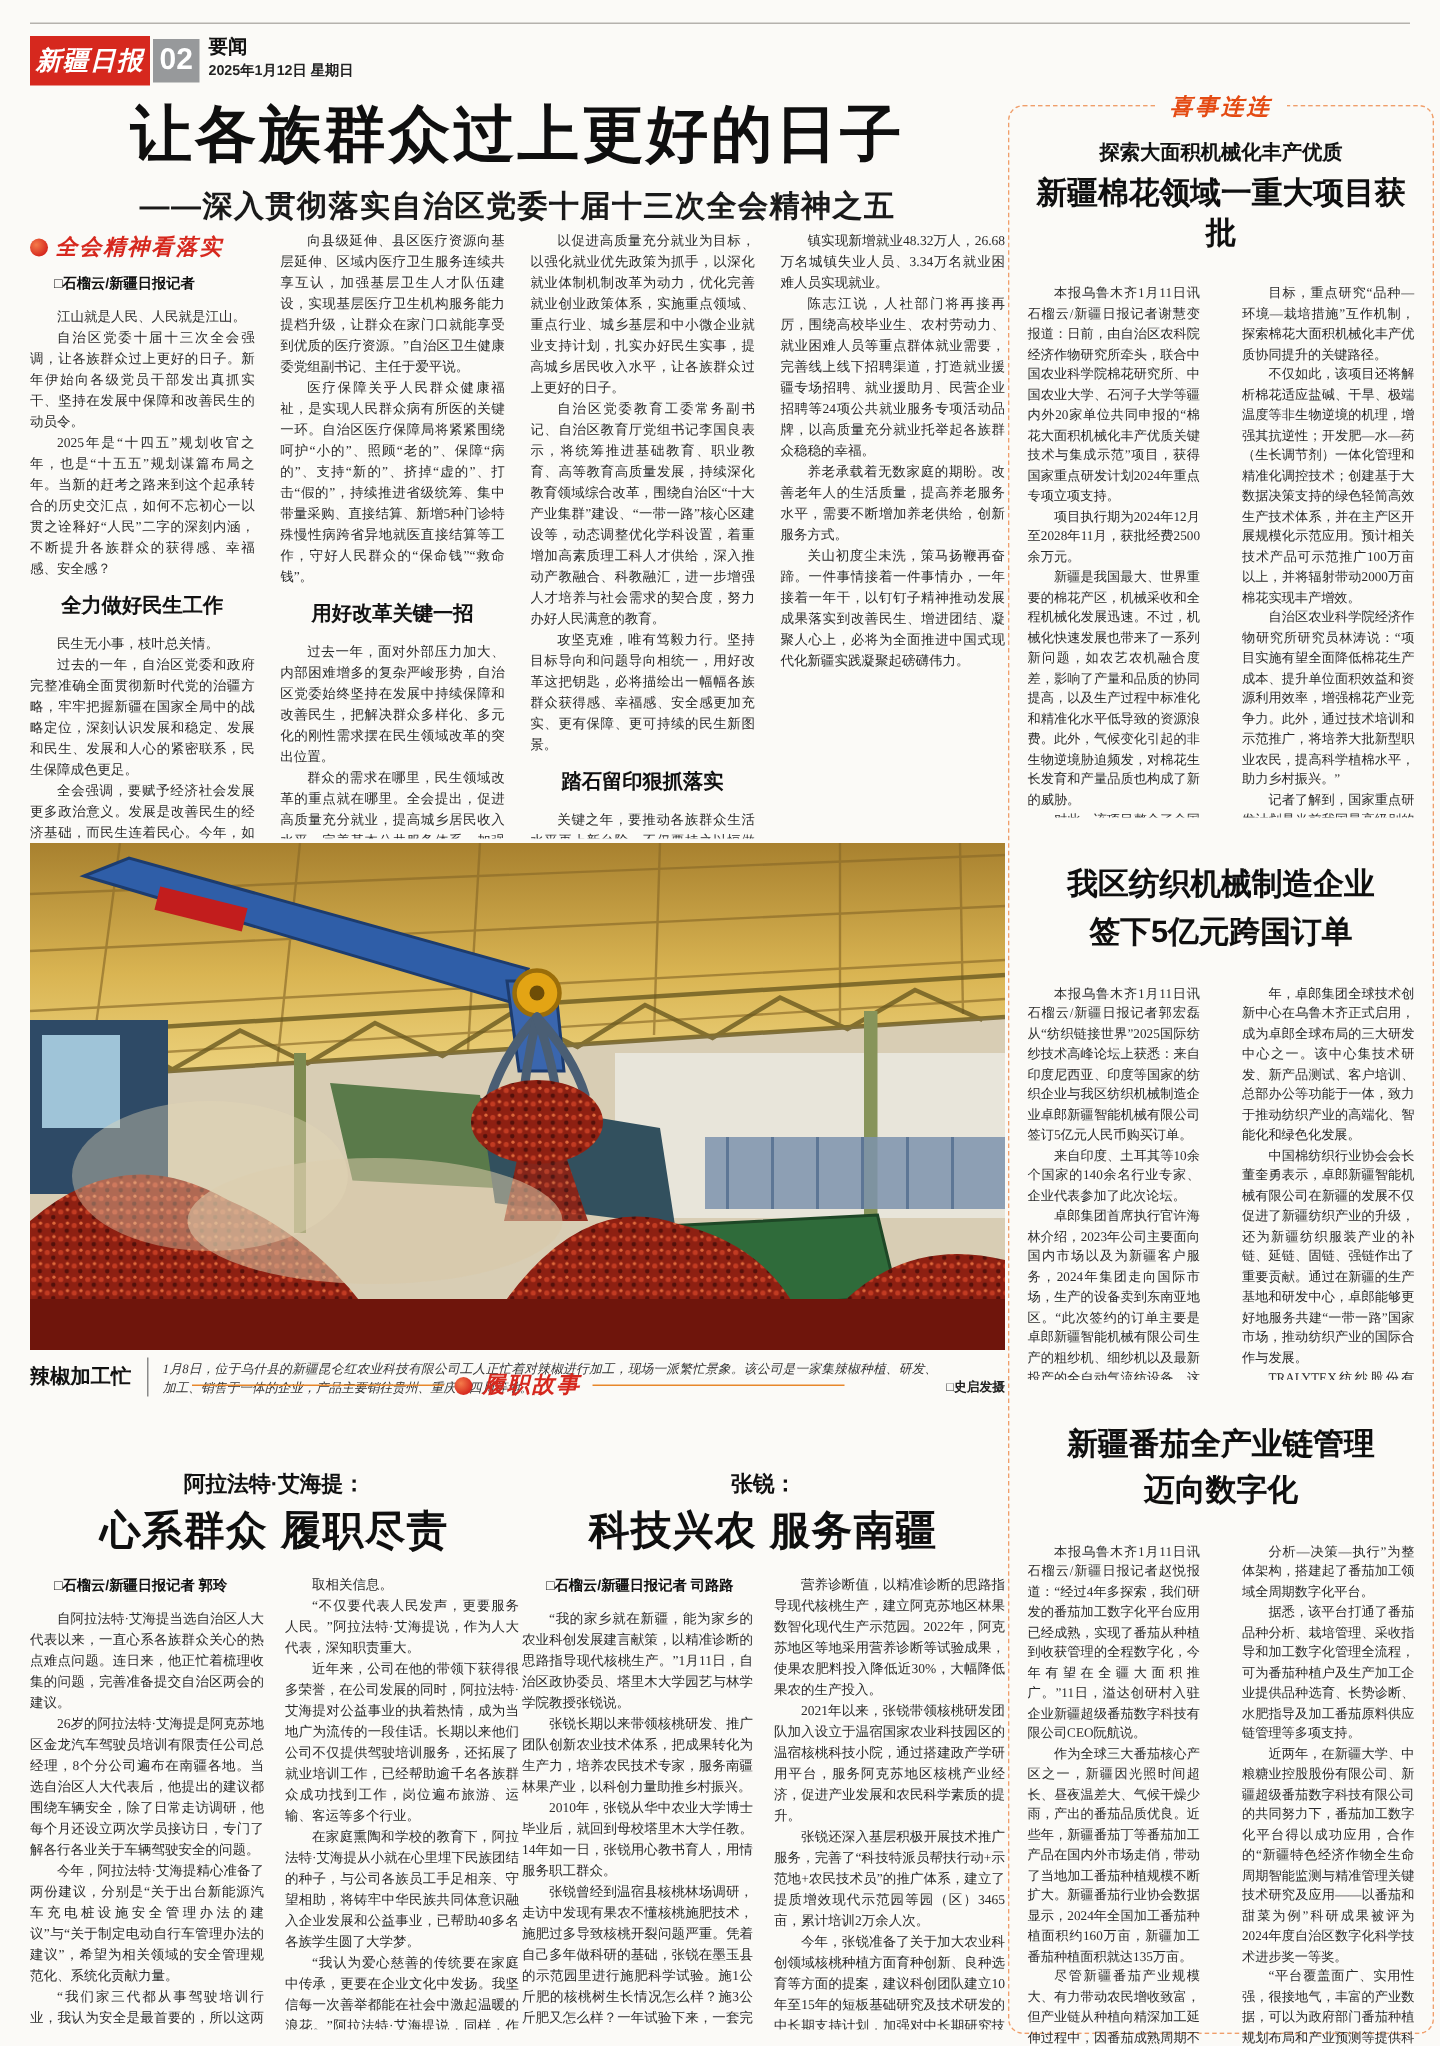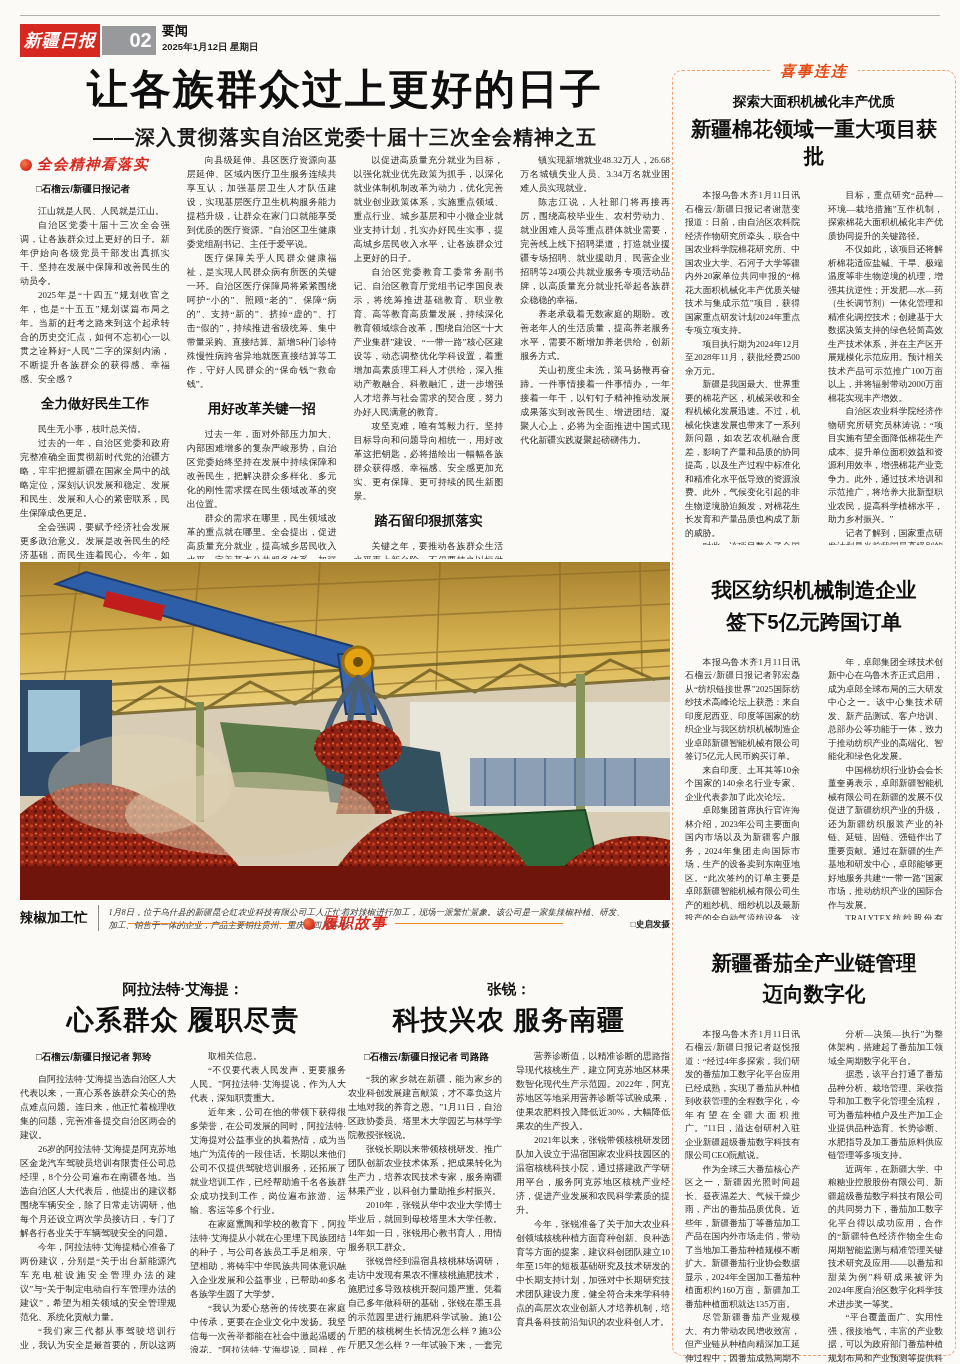--- a/index.html
+++ b/index.html
@@ -9,21 +9,21 @@
   body{background:#e9e7e2;font-family:"Liberation Sans","DejaVu Sans",sans-serif;}
   .page{position:relative;width:960px;height:1364px;background:var(--page);overflow:hidden;margin:0 auto;}
   .toprule{position:absolute;left:20px;width:920px;top:15px;height:1px;background:#b5b2ad;}
 
   
   .masthead{position:absolute;left:20px;top:24px;display:flex;align-items:flex-start;}
   .logo{width:80px;height:33px;background:var(--red);color:#fff;
         font:700 17px "Liberation Serif","DejaVu Serif",serif;font-style:italic;
         display:flex;align-items:center;justify-content:center;letter-spacing:1px;}
   .pagenum{width:31px;height:29px;background:#97999b;color:#fff;margin:2px 0 0 2px;
-        font:700 20px "Liberation Sans",sans-serif;display:flex;align-items:center;justify-content:center;padding-left:23px;}
+        font:700 20px "Liberation Sans",sans-serif;display:flex;align-items:center;justify-content:center;}
   .secwrap{margin-left:6px;}
   .section{font-weight:800;font-size:13px;color:#111;line-height:1.1;}
   .dateline{font-weight:700;font-size:9.5px;color:#222;margin-top:3px;}
 
   
   .lead-head{position:absolute;left:20px;top:62px;width:650px;text-align:center;}
   .lead-head h1{margin:0;font-size:41px;font-weight:800;letter-spacing:2px;color:#0f0f0f;}
   .lead-head h2{margin:7px 0 0;font-size:20px;font-weight:700;color:#1a1a1a;letter-spacing:1px;}
 
   
@@ -256,29 +256,30 @@
     </div>
   </section>
 
   <section class="bot-art" id="bot-right">
     <div class="bot-kicker">张锐：</div>
     <div class="bot-head">科技兴农 服务南疆</div>
     <div class="bot-cols">
       <div class="bcol">
 
       <div class="blk byline">□石榴云/新疆日报记者 司路路</div>
-          <div class="blk p">“我的家乡就在新疆，能为家乡的农业科创发展建言献策，才不辜负这片土地对我的养育之恩。”1月11日，自治区政协委员、塔里木大学园艺与林学学院教授张锐说。</div>
+          <div class="blk p">“我的家乡就在新疆，能为家乡的农业科创发展建言献策，以精准诊断的思路指导现代核桃生产。”1月11日，自治区政协委员、塔里木大学园艺与林学学院教授张锐说。</div>
           <div class="blk p">张锐长期以来带领核桃研发、推广团队创新农业技术体系，把成果转化为生产力，培养农民技术专家，服务南疆林果产业，以科创力量助推乡村振兴。</div>
           <div class="blk p">2010年，张锐从华中农业大学博士毕业后，就回到母校塔里木大学任教。14年如一日，张锐用心教书育人，用情服务职工群众。</div>
           <div class="blk p">张锐曾经到温宿县核桃林场调研，走访中发现有果农不懂核桃施肥技术，施肥过多导致核桃开裂问题严重。凭着自己多年做科研的基础，张锐在墨玉县的示范园里进行施肥科学试验。施1公斤肥的核桃树生长情况怎么样？施3公斤肥又怎么样？一年试验下来，一套完整的数据被记录下来，再通过数据分析，最终张锐找到了核桃树施肥的标准。</div>
         </div>
       <div class="bcol">
 
       <div class="blk p">营养诊断值，以精准诊断的思路指导现代核桃生产，建立阿克苏地区林果数智化现代生产示范园。2022年，阿克苏地区等地采用营养诊断等试验成果，使果农肥料投入降低近30%，大幅降低果农的生产投入。</div>
           <div class="blk p">2021年以来，张锐带领核桃研发团队加入设立于温宿国家农业科技园区的温宿核桃科技小院，通过搭建政产学研用平台，服务阿克苏地区核桃产业经济，促进产业发展和农民科学素质的提升。</div>
+          <div class="blk p">张锐还深入基层积极开展技术推广服务，完善了“科技特派员帮扶行动+示范地+农民技术员”的推广体系，建立了提质增效现代示范园等园（区）3465亩，累计培训2万余人次。</div>
           <div class="blk p">今年，张锐准备了关于加大农业科创领域核桃种植方面育种创新、良种选育等方面的提案，建议科创团队建立10年至15年的短板基础研究及技术研发的中长期支持计划，加强对中长期研究技术团队建设力度，健全符合未来学科特点的高层次农业创新人才培养机制，培育具备科技前沿知识的农业科创人才。</div>
         </div>
     </div>
   </section>
 
   <aside class="sidebar">
     <div class="sb-tag">喜事连连</div>
     <div class="sb-inner">
 
       <section id="sb-a1">

